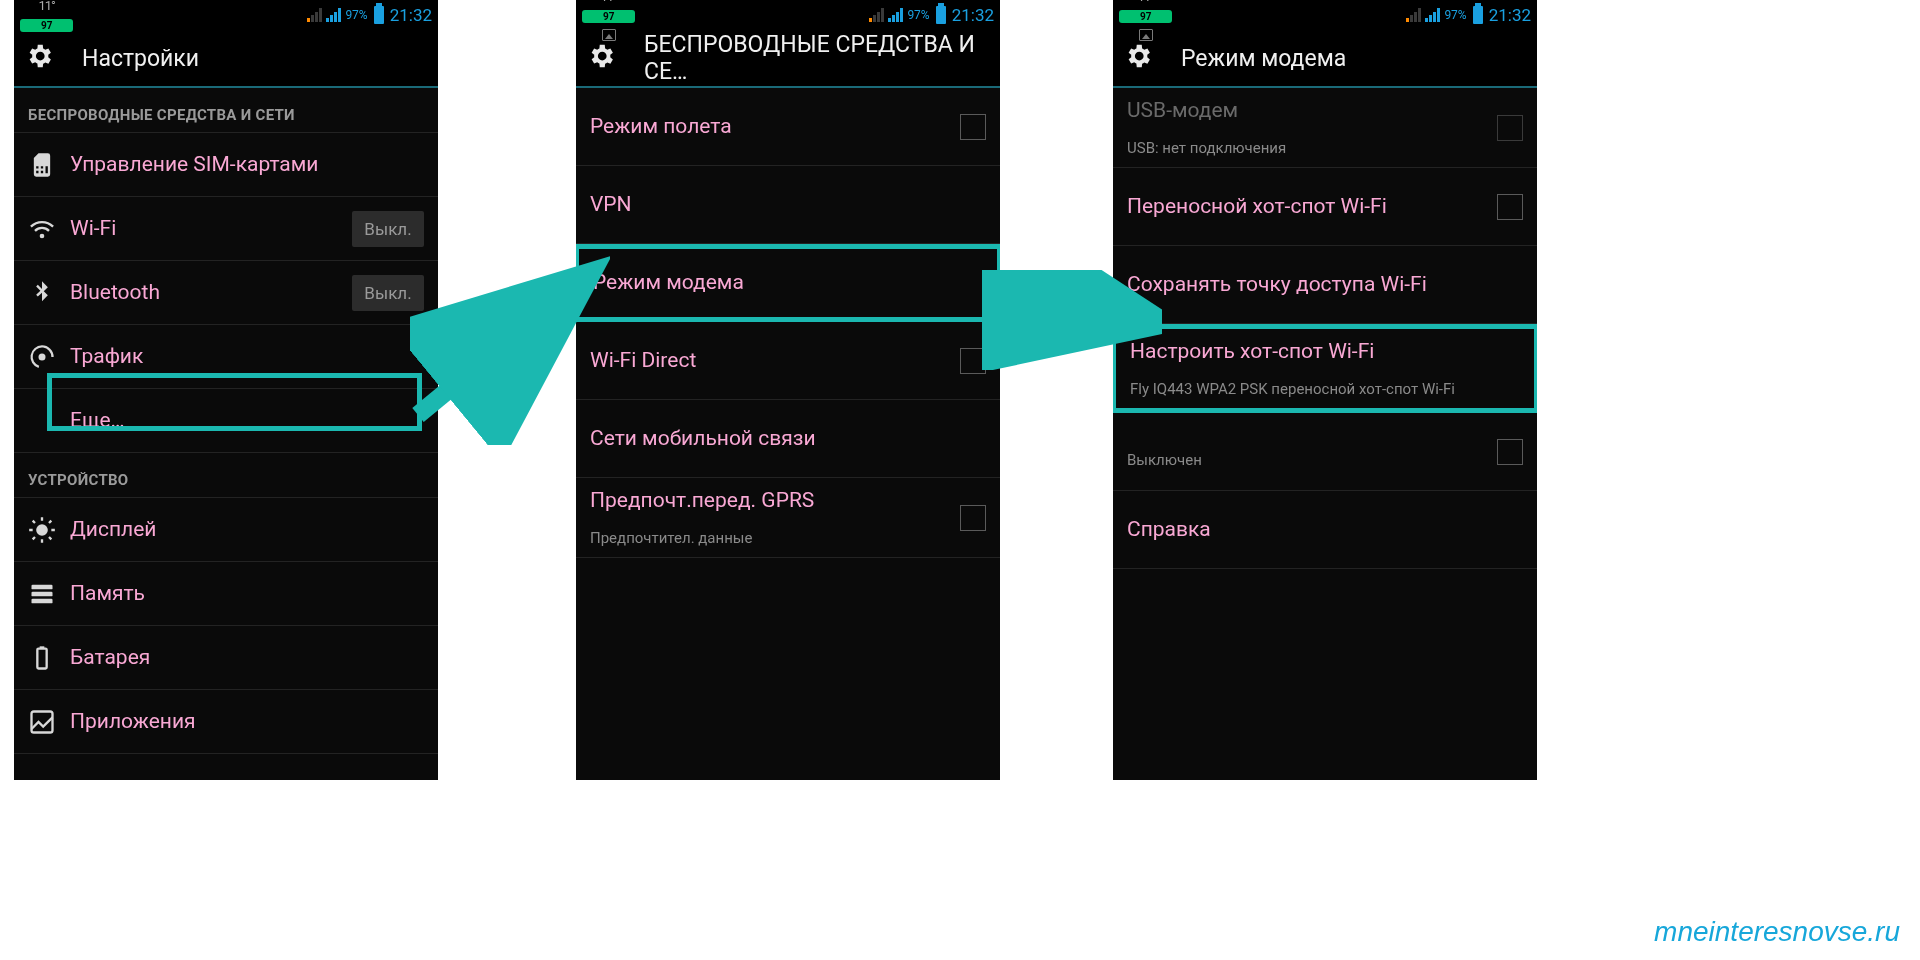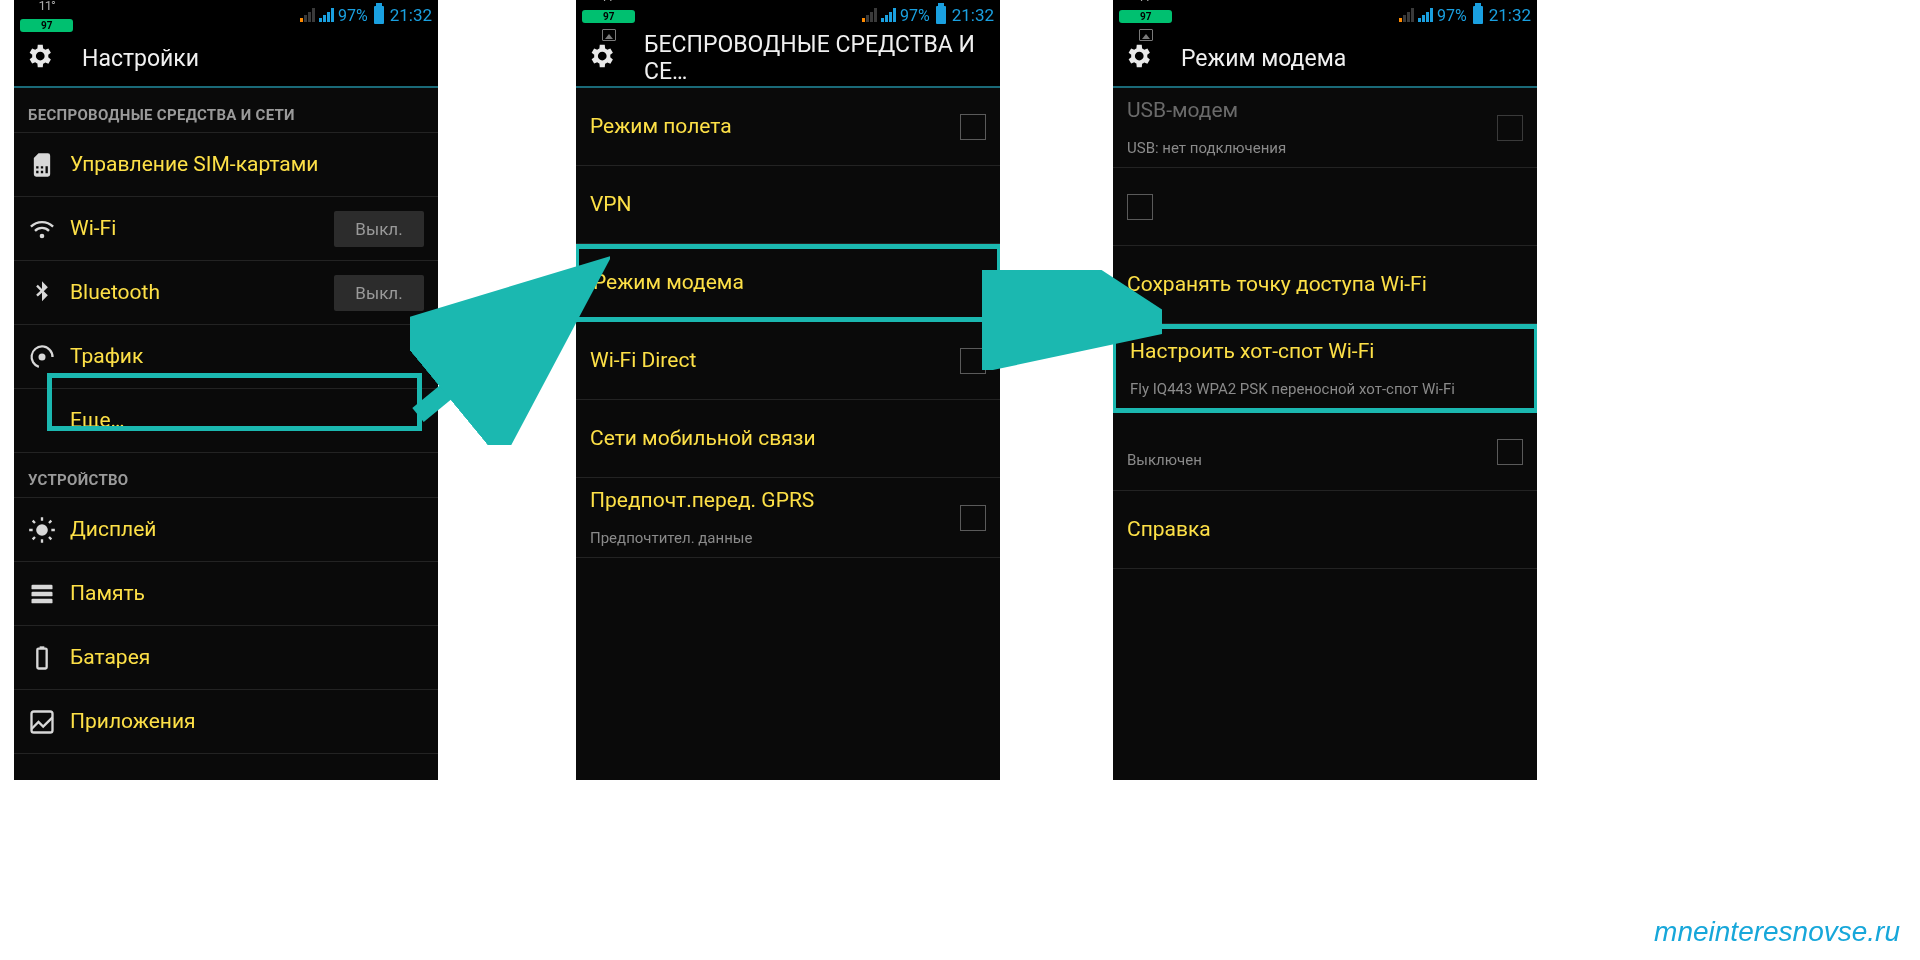--- a/index.html
+++ b/index.html
@@ -48,21 +48,21 @@
   .pic-icon::before { content:''; position:absolute; left:2px; bottom:1px; width:0;height:0;
     border-left:4px solid transparent; border-right:4px solid transparent; border-bottom:5px solid #7a7a7a;}
   .sig {
     display:inline-flex; align-items:flex-end; gap:1px; height:14px;
   }
   .sig span { width:3px; background:#1aa0e0;}
   .sig.orange span { background:#ff8a00;}
   .sig span:nth-child(1){height:4px}.sig span:nth-child(2){height:7px}
   .sig span:nth-child(3){height:10px}.sig span:nth-child(4){height:14px}
   .sig.orange span:nth-child(2),.sig.orange span:nth-child(3),.sig.orange span:nth-child(4){background:#3a3a3a;}
-  .pct { color:#1aa0e0; font-size:16px; }
+  .pct { color:#1aa0e0; font-size:12px; }
   .batt {
     width:10px; height:18px; background:#1aa0e0; border-radius:1px; position:relative; margin:0 2px;
   }
   .batt::before{content:'';position:absolute;top:-3px;left:2px;width:6px;height:3px;background:#1aa0e0;}
   .clock { color:#1aa0e0; font-size:17px; }
 
   
   .appbar {
     height: 58px; display:flex; align-items:center; gap:28px;
     padding: 0 10px; background:#000;
@@ -83,25 +83,25 @@
     display:flex; align-items:center;
     min-height: 64px;
     padding: 10px 14px 10px 14px;
     border-bottom:1px solid #232323;
     position:relative;
   }
   .row.tall { min-height: 78px; }
   .row .ricon { width:42px; display:flex; justify-content:flex-start; }
   .row .ricon svg { width:28px; height:28px; fill:#d8d8d8; }
   .row .rtext { flex:1; display:flex; flex-direction:column; justify-content:center;}
-  .row .rtitle { font-size:21px; color:#fde047; line-height:1.2;}
+  .row .rtitle { font-size:21px; color:#f9a8d4; line-height:1.2;}
   .row .rtitle.dim { color:#6a6a6a;}
   .row .rsub { font-size:15px; color:#8a8a8a; margin-top:16px; line-height:1.2;}
   .row .pill {
-    width:90px; height:36px; background:#2c2c2c; color:#9a9a9a;
+    width:72px; height:36px; background:#2c2c2c; color:#9a9a9a;
     font-size:17px; display:flex; align-items:center; justify-content:center;
     border-radius:2px;
   }
   .row .chk {
     width:26px; height:26px; border:1px solid #5a5a5a; background:transparent;
   }
   .row .chk.dim { border-color:#3a3a3a;}
 
   
   .hl {
@@ -379,20 +379,23 @@
 
   <div class="row tall">
     <div class="rtext">
       <span class="rtitle dim">USB-модем</span>
       <span class="rsub">USB: нет подключения</span>
     </div>
     <div class="chk dim"></div>
   </div>
 
   <div class="row tall">
+    <div class="rtext">
+        <span class="rtitle">Переносной хот-спот Wi-Fi</span>
+      </div>
     <div class="chk"></div>
   </div>
 
   <div class="row tall">
     <div class="rtext">
         <span class="rtitle">Сохранять точку доступа Wi-Fi</span>
       </div>
   </div>
 
   <div class="row tall" style="border:5px solid #1bb8b0; margin:0 -2px;">

